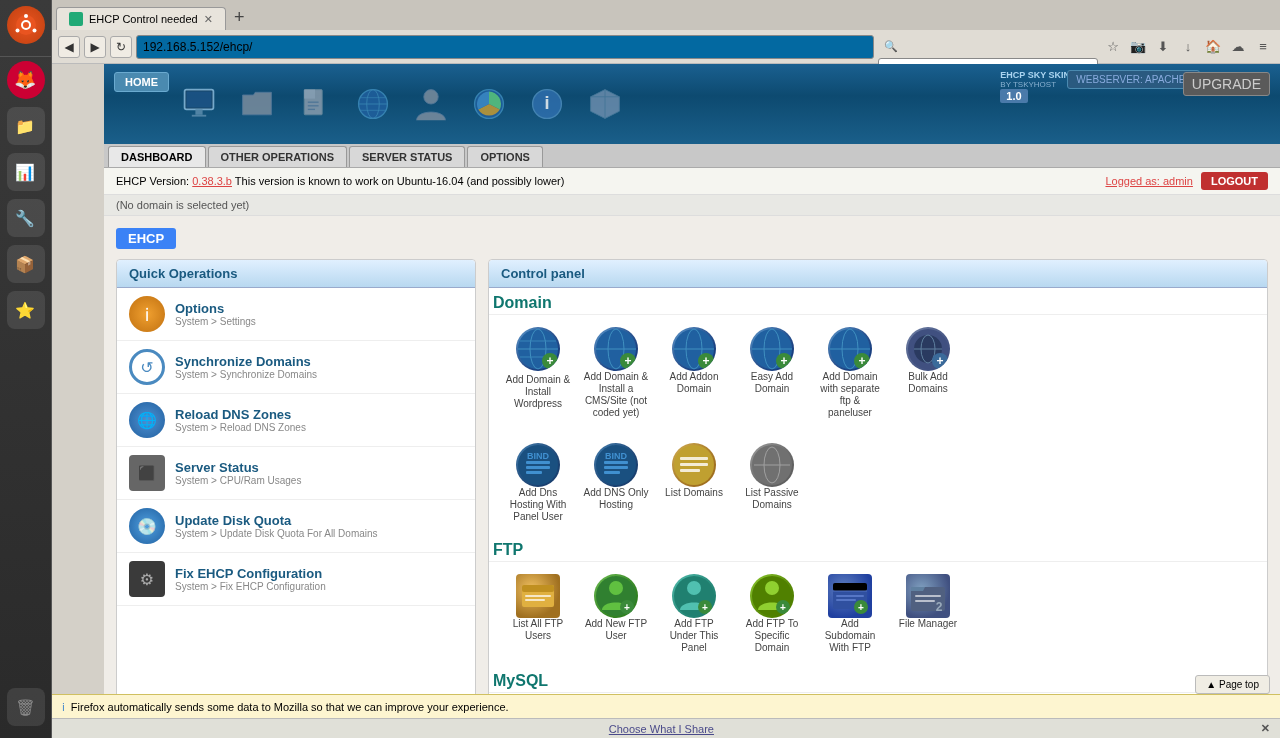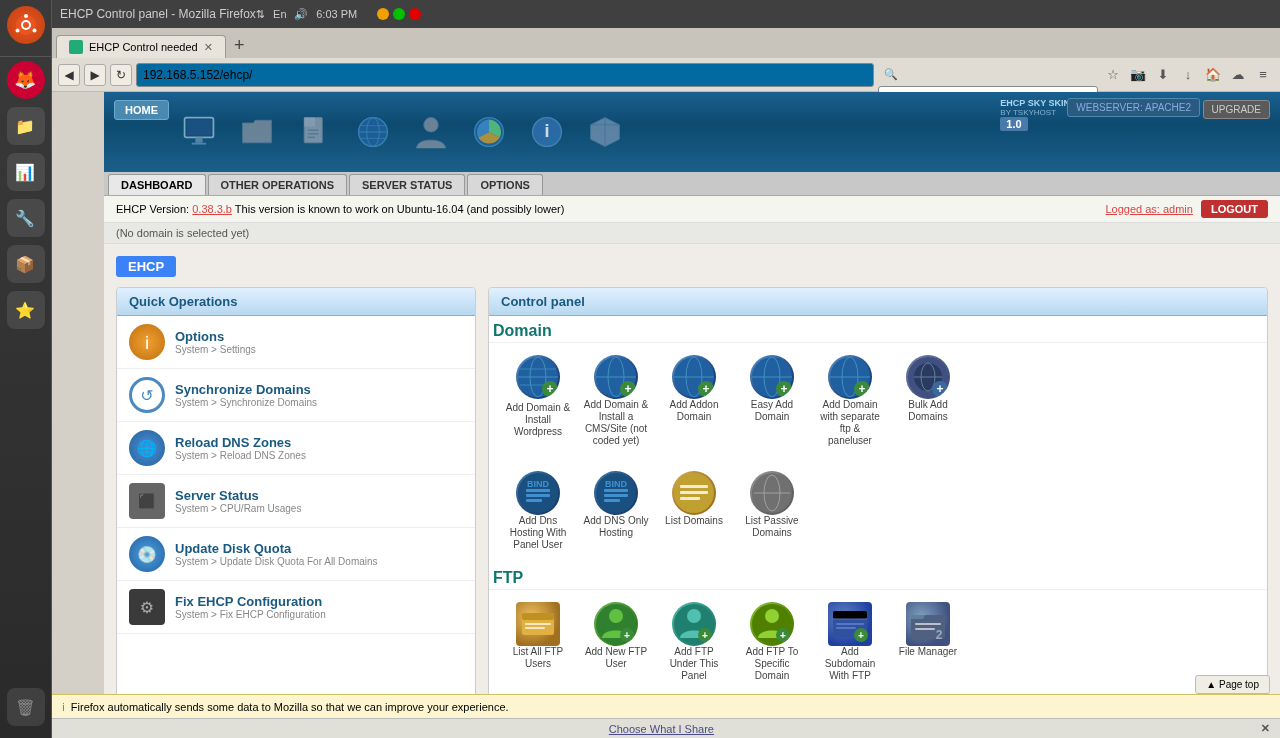--- a/index.html
+++ b/index.html
@@ -93,21 +93,21 @@
     .home-btn {
       background: #4a8ab0; border: 1px solid #6aaad0; color: #fff;
       padding: 3px 10px; font-size: 11px; font-weight: bold; border-radius: 3px; cursor: pointer;
       position: absolute; left: 10px; top: 8px;
     }
     .webserver-btn {
       background: #2a5a80; border: 1px solid #4a8ab0; color: #8ad; padding: 3px 8px; font-size: 10px; border-radius: 3px; cursor: pointer;
     }
     .upgrade-btn {
       position: absolute; right: 10px; top: 8px;
-      background: #5a5a5a; border: 1px solid #888; color: #ccc; padding: 3px 8px; font-size: 10px; border-radius: 3px; cursor: pointer;
+      background: #5a5a5a; border: 1px solid #888; color: #ccc; padding: 3px 8px; font-size: 14px; border-radius: 3px; cursor: pointer;
     }
 
     
     .nav-tabs-bar {
       background: #c8c8c8; border-bottom: 1px solid #aaa; display: flex; gap: 2px; padding: 2px 4px 0;
     }
     .nav-tab {
       padding: 4px 12px; font-size: 11px; font-weight: bold; cursor: pointer;
       border: 1px solid #999; border-bottom: none; border-radius: 3px 3px 0 0;
       background: #d8d8d8; color: #333;
@@ -256,34 +256,20 @@
     <span style="color:#fa0;font-size:16px;">⭐</span>
   </div>
   <div class="os-sidebar-icon app" style="margin-top:auto;">
     <span style="color:#888;font-size:16px;">🗑</span>
   </div>
   <div style="height:8px;"></div>
 </div>
 
 <div class="browser-chrome">
 
-  <div class="browser-titlebar">
-    <span>EHCP Control panel - Mozilla Firefox</span>
-    <div class="sys-icons">
-      <span>⇅</span>
-      <span>En</span>
-      <span>🔊</span>
-      <span>6:03 PM</span>
-    </div>
-    <div style="display:flex;gap:4px;margin-left:8px;">
-      <div style="width:12px;height:12px;background:#f0a000;border-radius:50%;cursor:pointer;"></div>
-      <div style="width:12px;height:12px;background:#00c000;border-radius:50%;cursor:pointer;"></div>
-      <div style="width:12px;height:12px;background:#e00000;border-radius:50%;cursor:pointer;"></div>
-    </div>
-  </div>
 
   <div class="tab-bar">
     <div class="tab">
       <div class="tab-icon" style="background:#2a7;border-radius:2px;"></div>
       <span>EHCP Control needed</span>
       <span class="close-btn">✕</span>
     </div>
     <button class="tab-add">+</button>
   </div>
 

